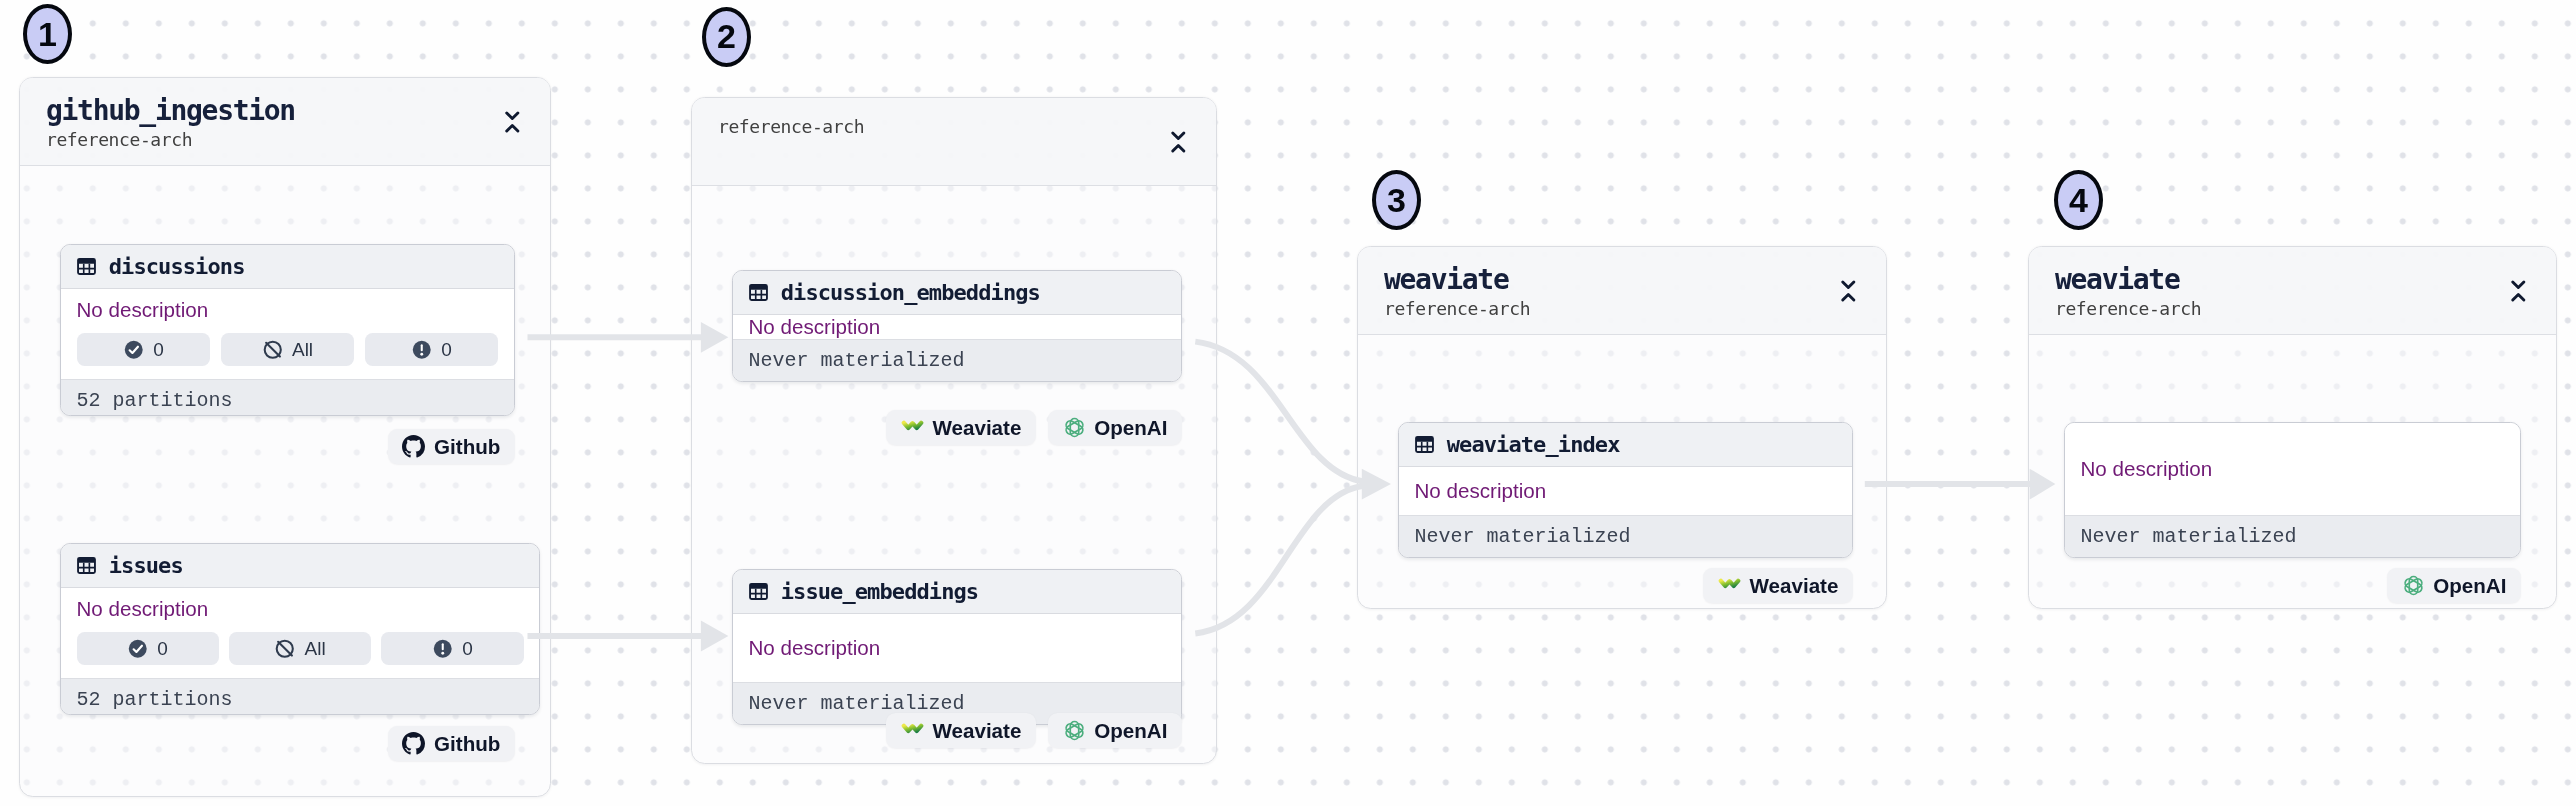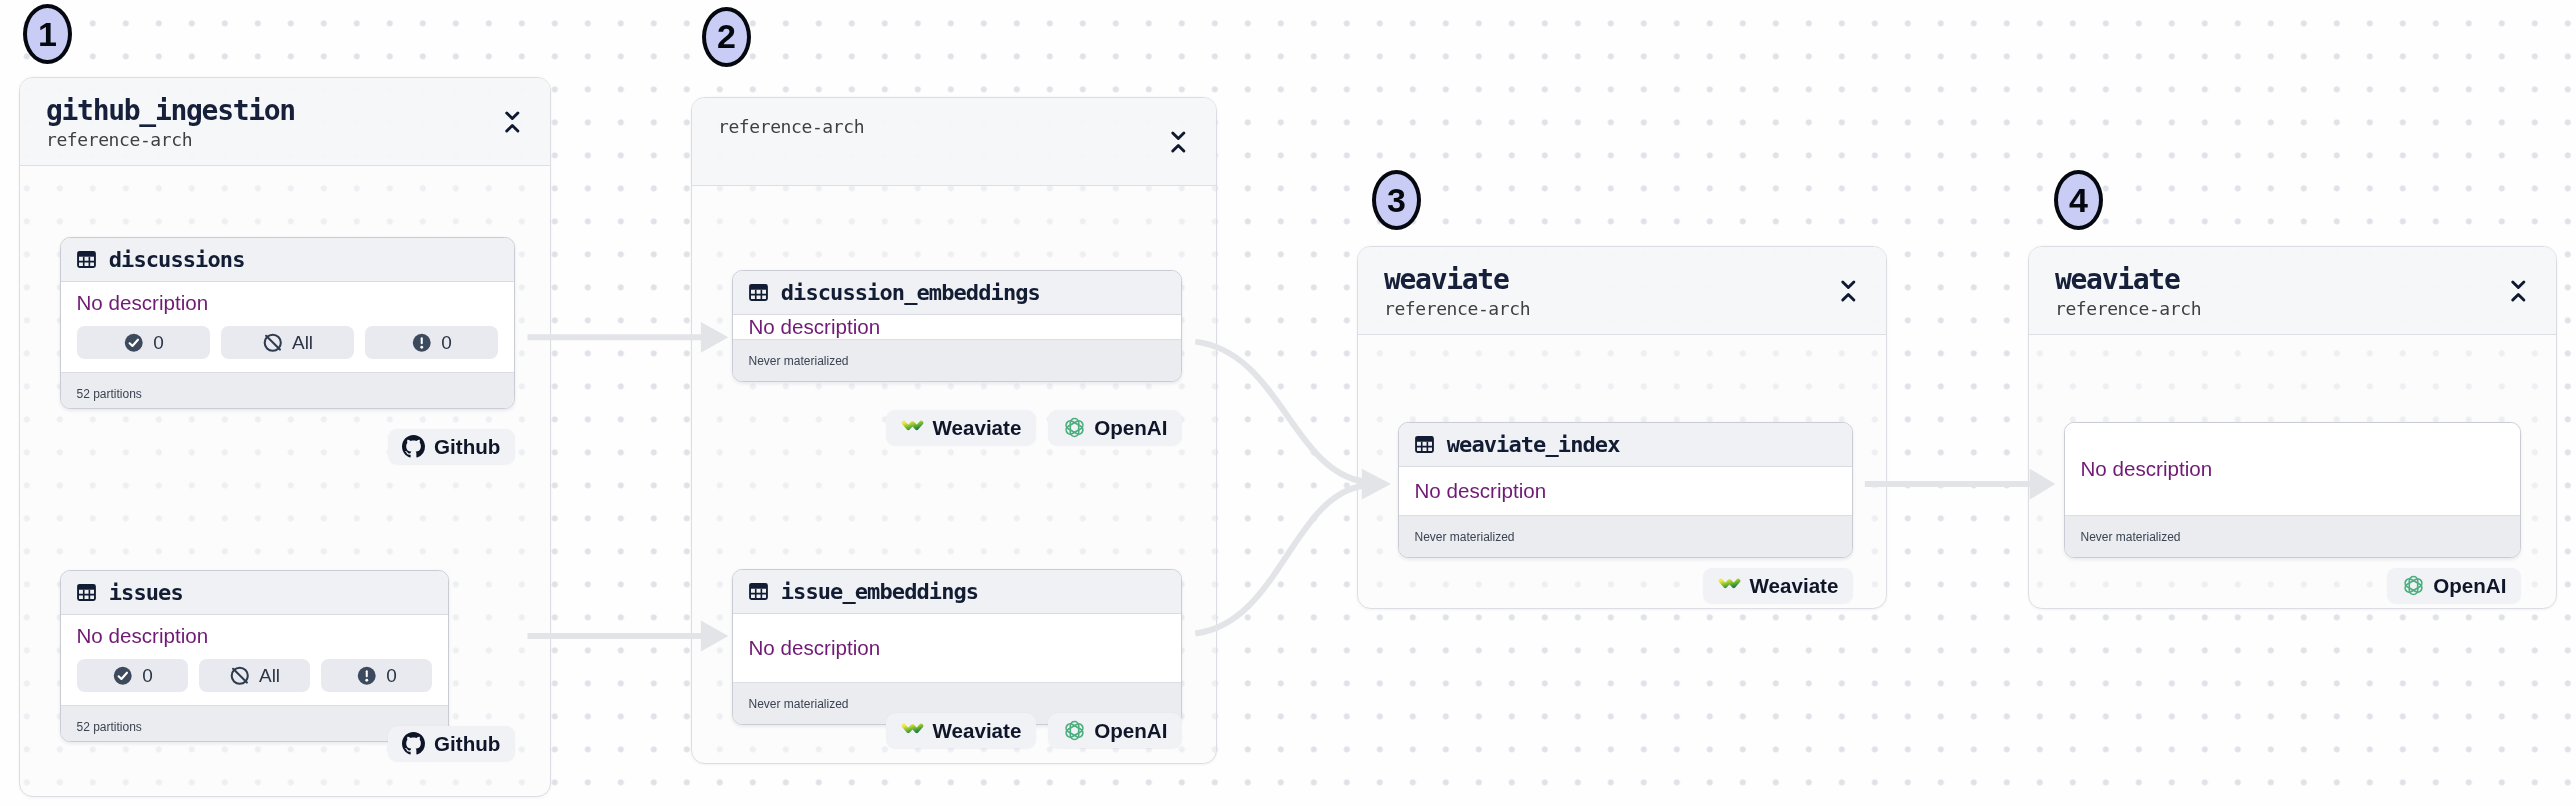--- a/index.html
+++ b/index.html
@@ -32,21 +32,21 @@
   .ch svg{width:23px;height:23px;color:#121C33;flex:none;}
   .cname{font-family:"DejaVu Sans Mono","Liberation Mono",monospace;font-size:22px;font-weight:700;
     color:#121C33;letter-spacing:-0.9px;white-space:nowrap;}
   .cdesc{padding:9.4px 15.5px 1.7px;font-size:20.6px;color:#701a75;background:#fff;}
   .card.solo .cdesc{flex:1;display:flex;align-items:center;padding:0 15.5px;}
   .checks{display:flex;gap:10.3px;padding:9.4px 15.5px 13px;background:#fff;flex:1;}
   .chk{flex:1;height:33px;background:#E8EAEF;border-radius:7.7px;display:flex;align-items:center;
     justify-content:center;gap:8.6px;font-size:19px;color:#2B3546;cursor:pointer;}
   .chk svg{width:21.5px;height:21.5px;flex:none;}
   .cf{height:41px;min-height:41px;display:flex;align-items:center;padding:0 15.5px;
-    background:#EAECF0;border-top:0.9px solid #DCDEE3;font-size:12px;color:#3B4352;}
+    background:#EAECF0;border-top:0.9px solid #DCDEE3;font-size:20px;color:#3B4352;font-family:Liberation Mono, monospace;}
   
   .tagrow{position:absolute;display:flex;gap:12px;z-index:4;}
   .tag{height:35px;background:#F1F2F5;border-radius:9.4px;display:flex;align-items:center;gap:8.6px;
     padding:0 14.6px;font-size:20.6px;font-weight:700;color:#0F1629;
     box-shadow:0 0.9px 1.7px rgba(15,23,42,.05);cursor:pointer;white-space:nowrap;}
   .tag svg{width:23px;height:23px;flex:none;}
   
   .edges{position:absolute;left:0;top:0;z-index:5;pointer-events:none;}
   .hidden-defs{position:absolute;width:0;height:0;overflow:hidden;}
 </style>
@@ -152,21 +152,21 @@
       <polygon points="1586,546 1620,564 1586,582"></polygon>
       <polygon points="2364,546 2394,564 2364,582"></polygon>
     </g>
   </svg>
 
   <div class="nbadge" style="left:23px;top:4.3px">1</div>
   <div class="nbadge" style="left:702px;top:6.9px">2</div>
   <div class="nbadge" style="left:1372px;top:170px">3</div>
   <div class="nbadge" style="left:2054px;top:170px">4</div>
 
-  <div class="card" style="left:60px;top:237px;width:455px;height:172px">
+  <div class="card" style="left:60px;top:244px;width:455px;height:172px">
     <div class="ch">
       <svg viewBox="0 0 27 27" width="23" height="23">
           <use href="#i-table"></use>
         </svg>
       <span class="cname">discussions</span>
     </div>
     <div class="cdesc">No description</div>
     <div class="checks">
       <div class="chk">
         <svg viewBox="0 0 25 25" width="21.5" height="21.5">
@@ -191,21 +191,21 @@
   </div>
   <div class="tagrow" style="right:2061px;top:429px">
     <div class="tag">
       <svg viewBox="0 0 27 27" width="23" height="23">
           <use href="#i-github"></use>
         </svg>
       <span>Github</span>
     </div>
   </div>
 
-  <div class="card" style="left:60px;top:570px;width:389px;height:172px">
+  <div class="card" style="left:60px;top:543px;width:480px;height:172px">
     <div class="ch">
       <svg viewBox="0 0 27 27" width="23" height="23">
           <use href="#i-table"></use>
         </svg>
       <span class="cname">issues</span>
     </div>
     <div class="cdesc">No description</div>
     <div class="checks">
       <div class="chk">
         <svg viewBox="0 0 25 25" width="21.5" height="21.5">

